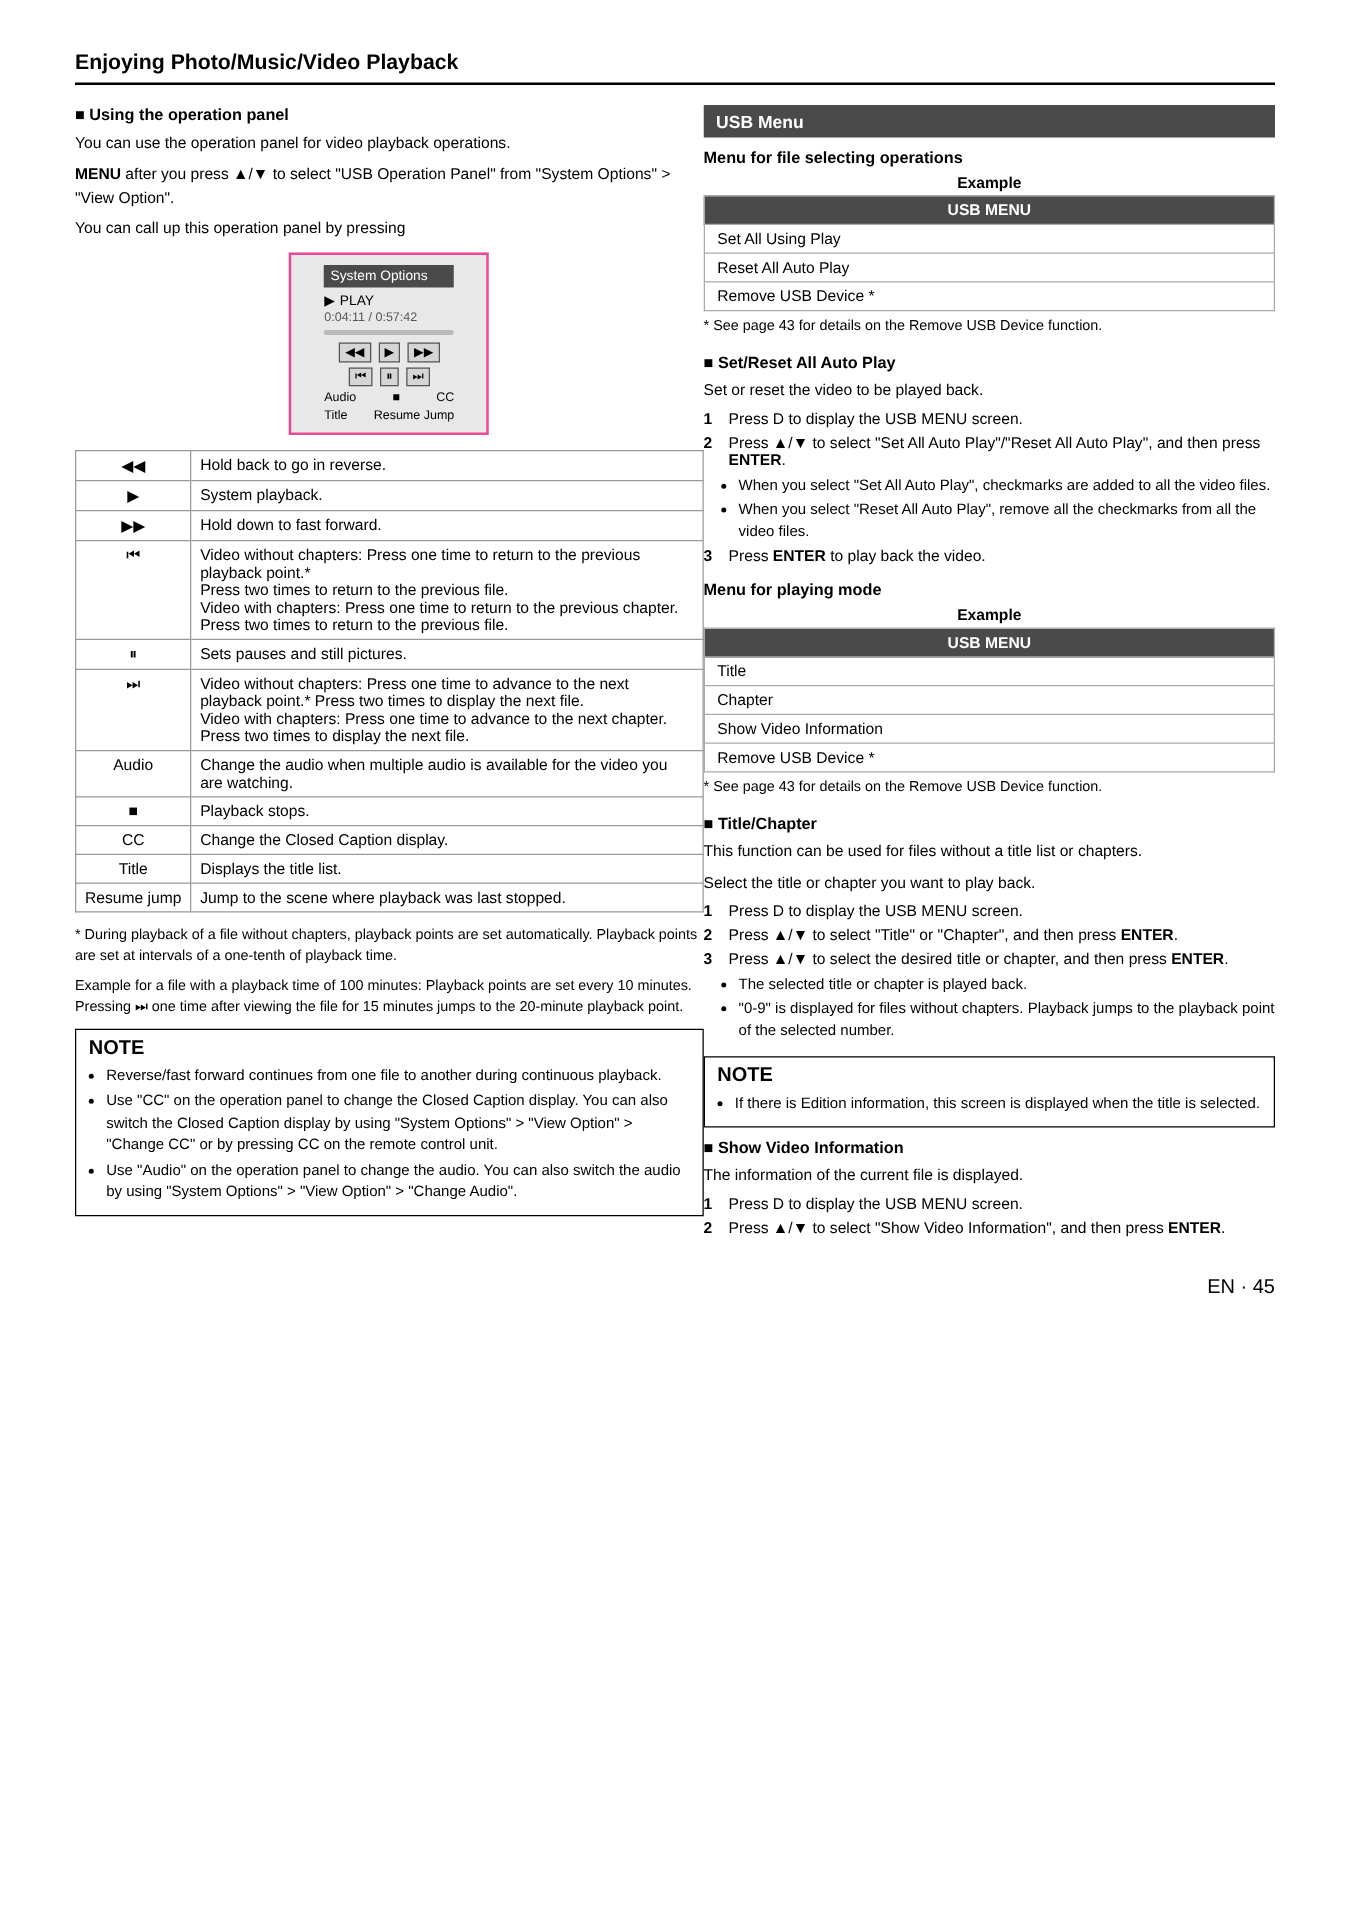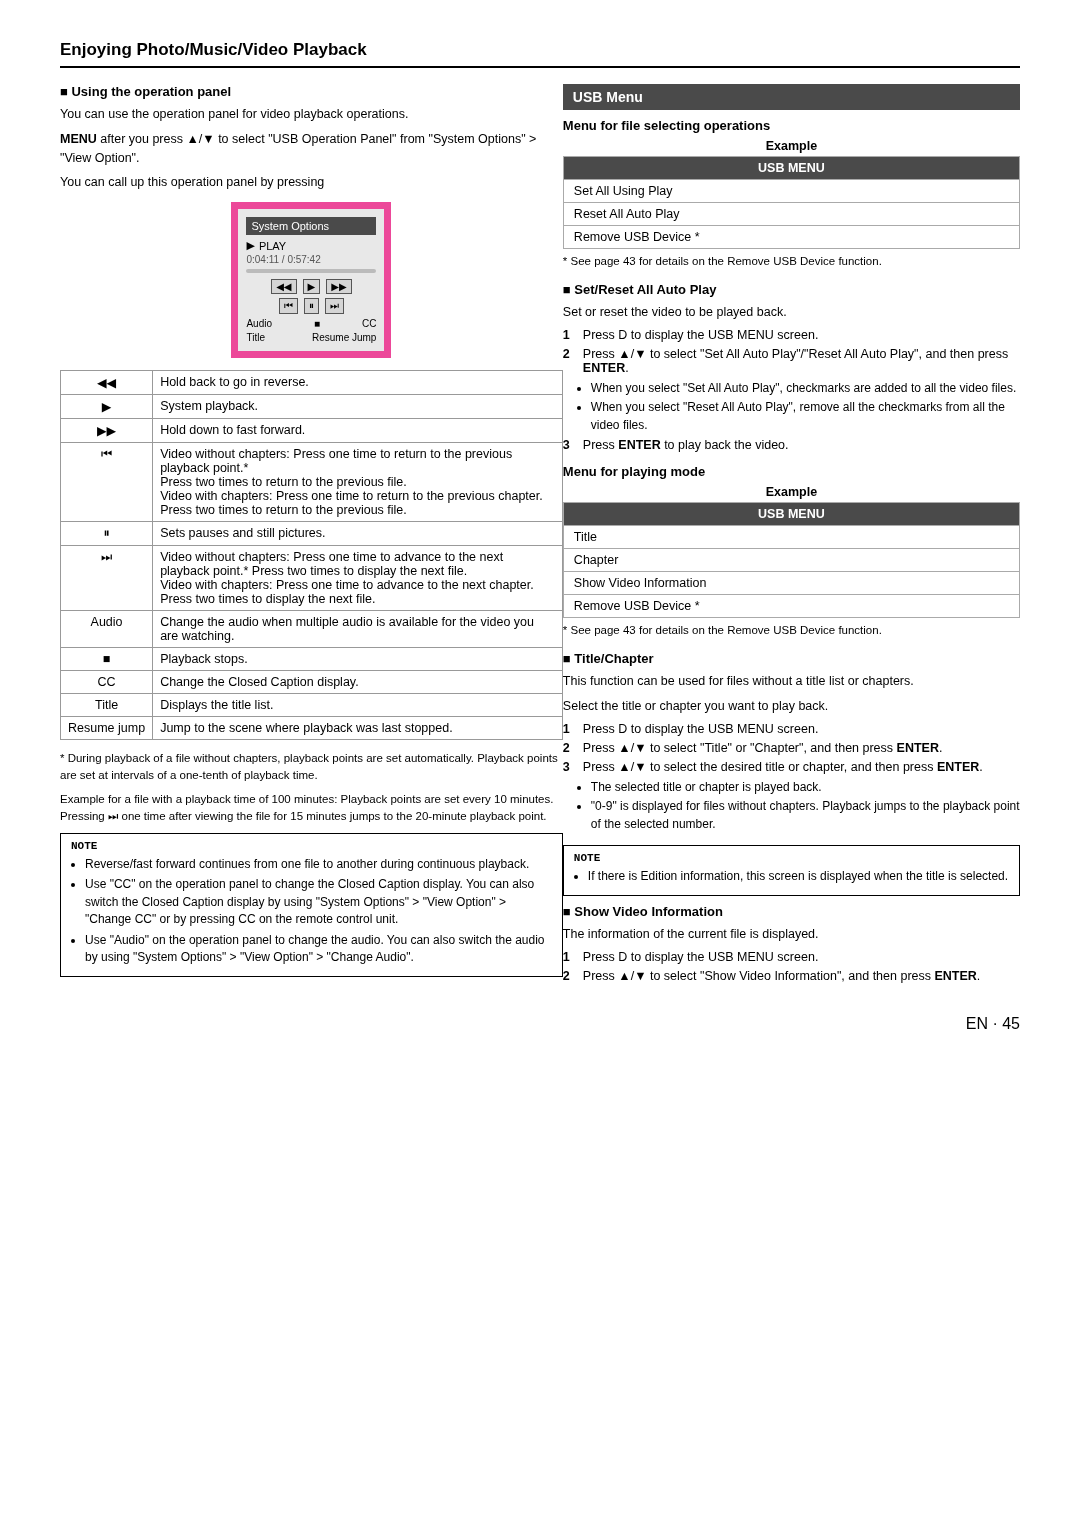--- a/index.html
+++ b/index.html
@@ -33,25 +33,25 @@
       font-weight: bold;
       margin-bottom: 6px;
     }
     p {
       font-size: 12.5px;
       line-height: 1.5;
       margin-bottom: 6px;
     }
     .bold { font-weight: bold; }
     .panel-img {
-      border: 7px solid #ec4899;
+      border: 2px solid #ec4899;
       width: 160px;
       margin: 10px auto;
       background: #e8e8e8;
-      padding: 8px 8px;
+      padding: 8px 26px;
       font-size: 11px;
     }
     .panel-img .panel-header {
       background: #4a4a4a;
       color: #fff;
       padding: 3px 5px;
       font-size: 11px;
       margin-bottom: 4px;
     }
     .panel-img .panel-play-row {
@@ -107,23 +107,22 @@
       white-space: nowrap;
     }
     .note-box {
       border: 1px solid #000;
       padding: 6px 10px;
       margin: 8px 0;
       font-size: 12px;
     }
     .note-box .note-title {
       font-weight: bold;
-      font-size: 11px;
+      font-size: 16px;
       margin-bottom: 4px;
-      font-family: Liberation Mono, monospace;
     }
     .note-box ul {
       padding-left: 14px;
     }
     .note-box ul li {
       margin-bottom: 3px;
       line-height: 1.45;
     }
     .menu-table {
       width: 100%;

